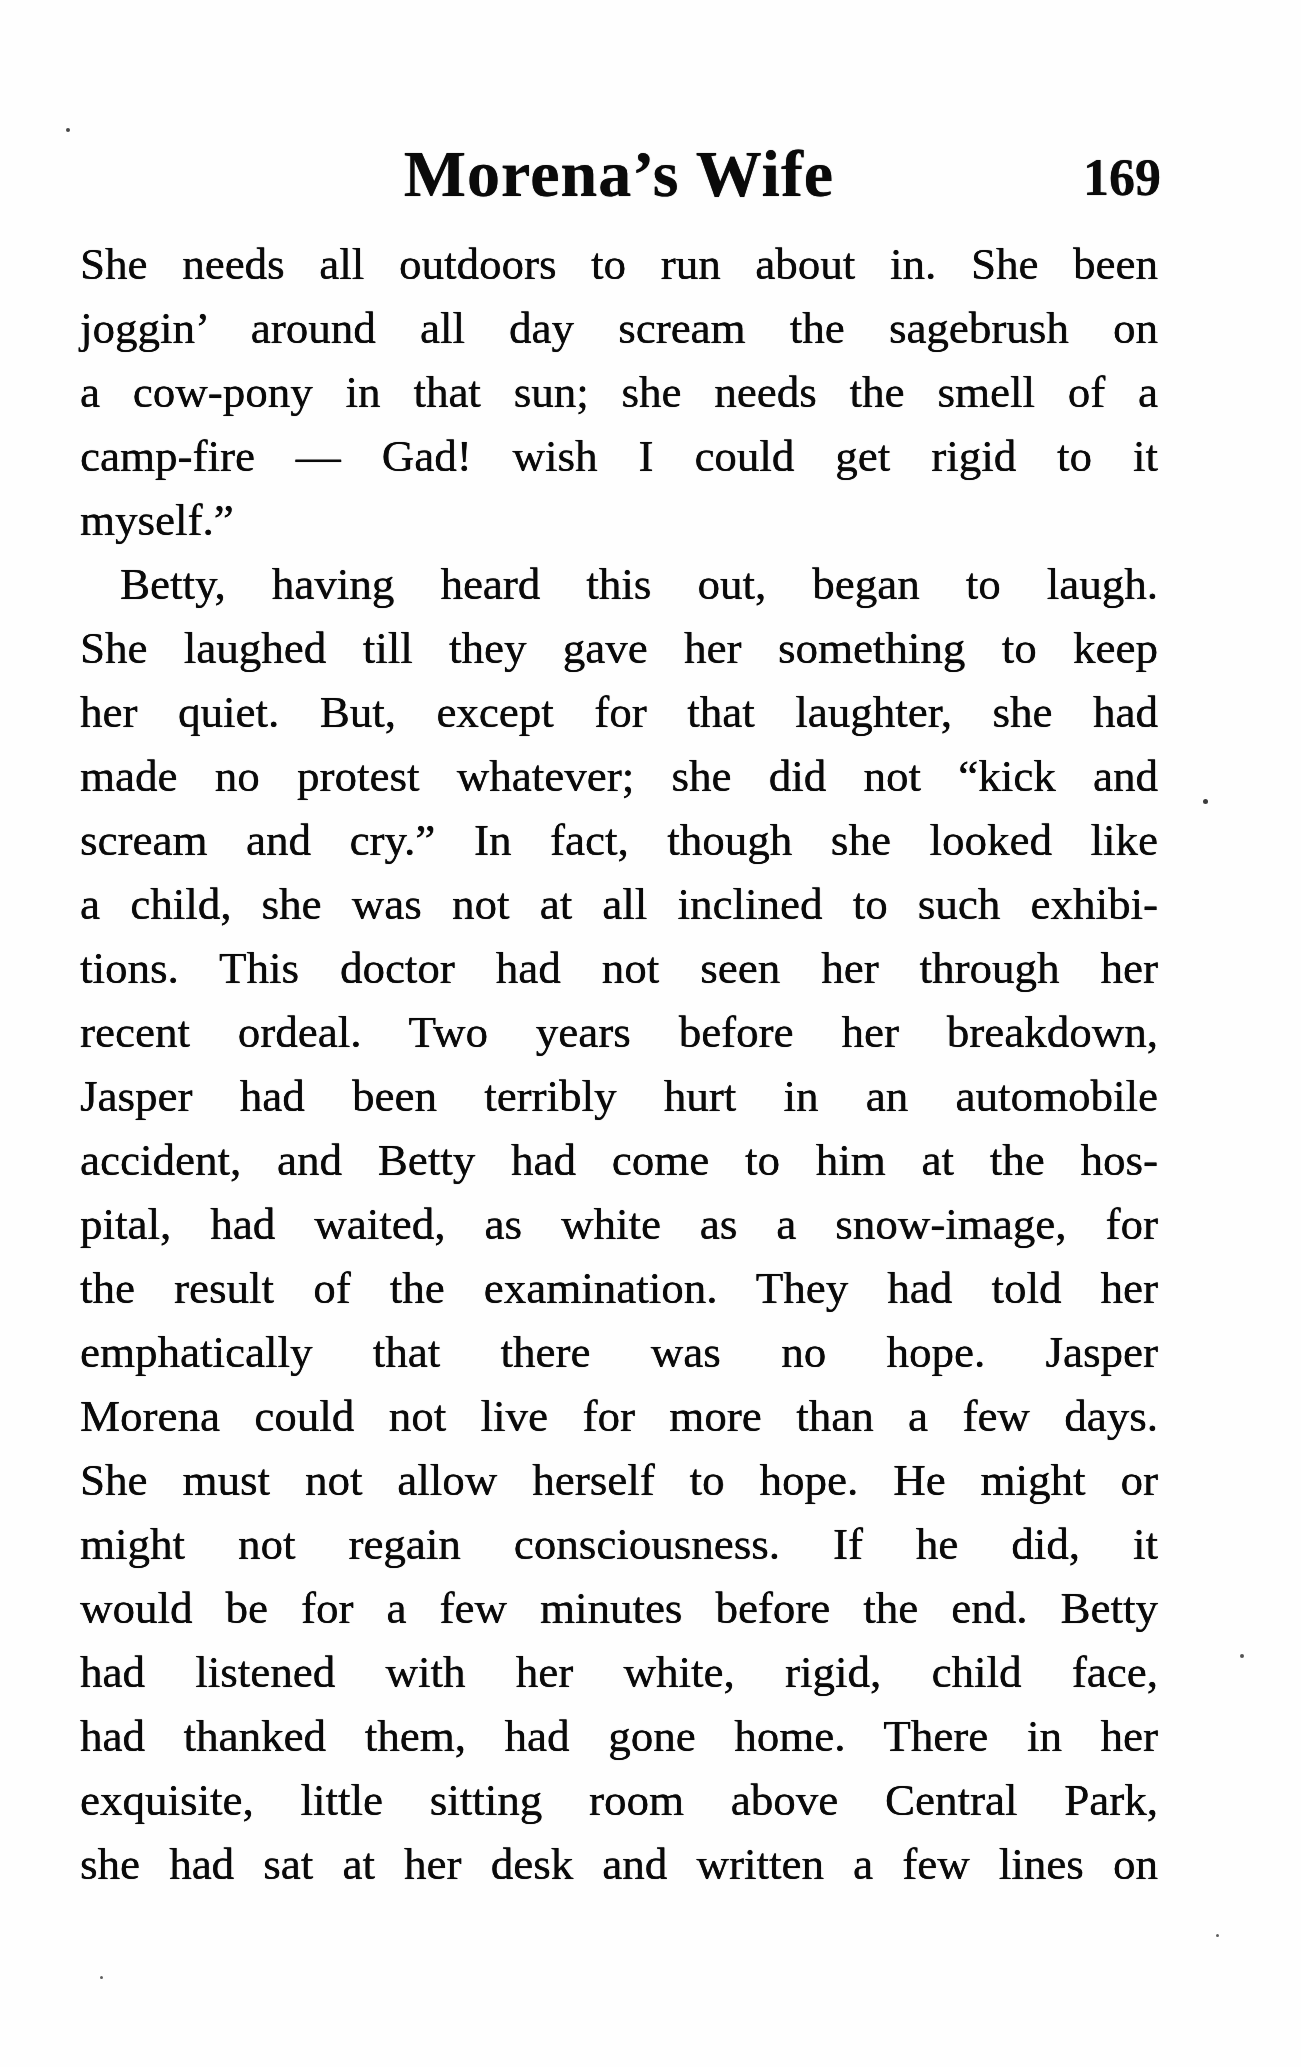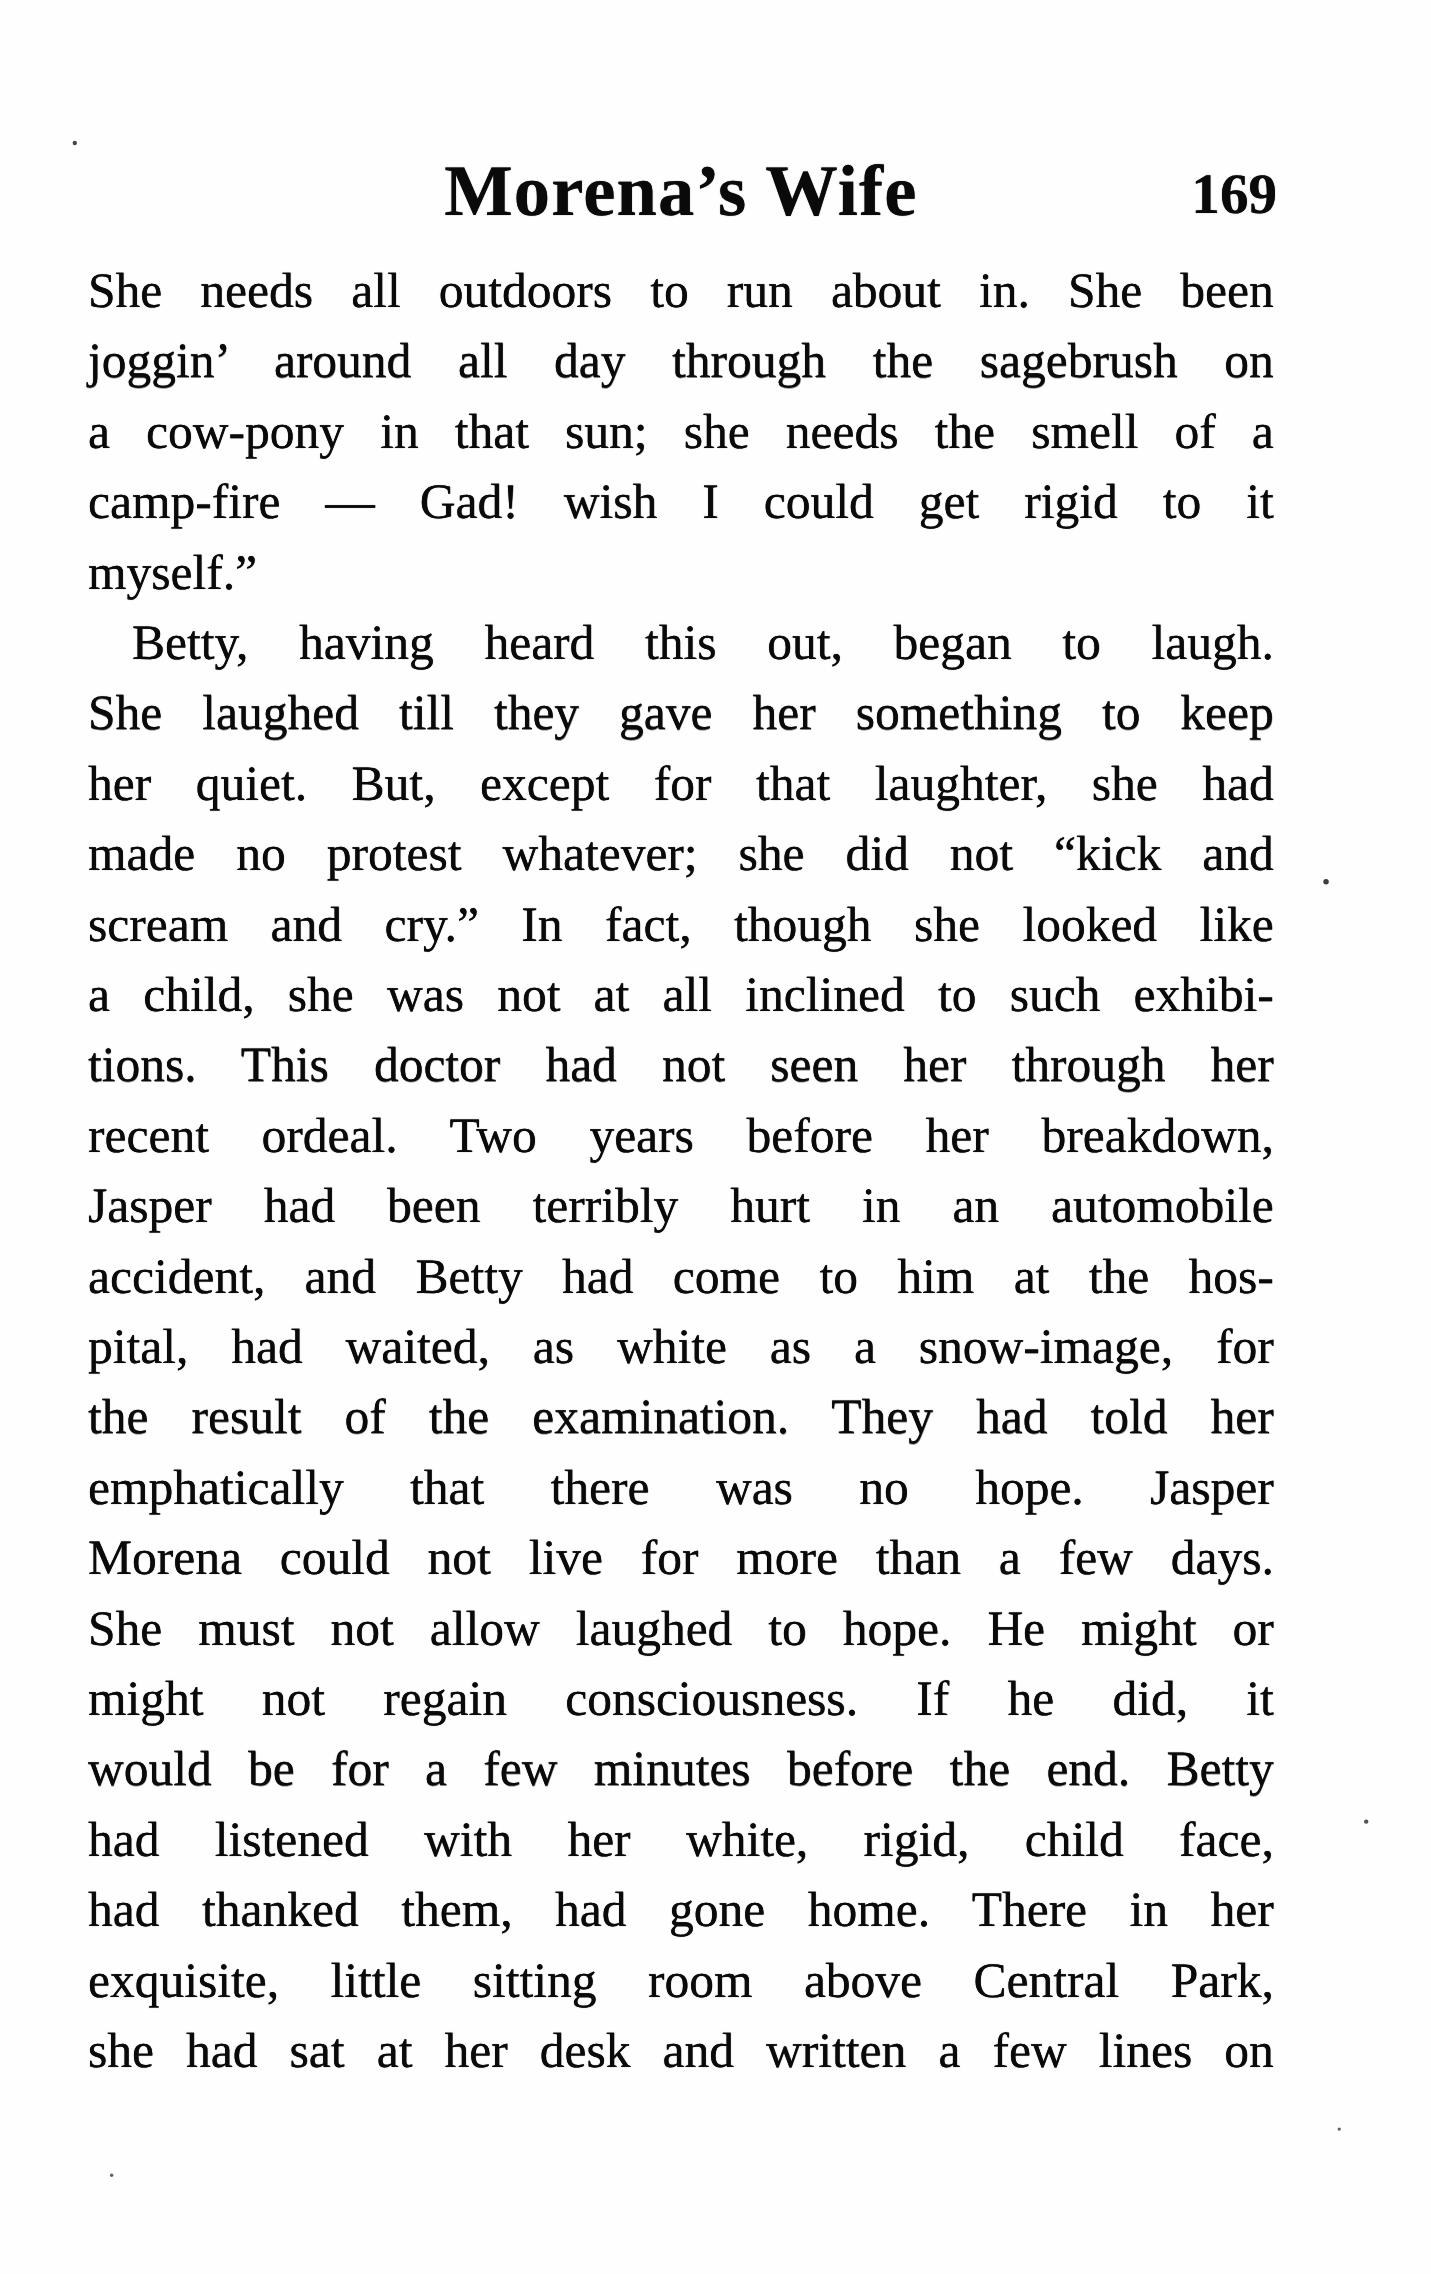--- a/index.html
+++ b/index.html
@@ -75,39 +75,39 @@
 </head>
 <body>
 
 <div class="page">
 
   <div class="running-title">Morena’s Wife</div>
   <div class="page-number">169</div>
 
   <div class="body-text">
     <div class="line">She needs all outdoors to run about in. She been</div>
-    <div class="line">joggin’ around all day through the sagebrush on</div>
+    <div class="line">joggin’ around all day scream the sagebrush on</div>
     <div class="line">a cow-pony in that sun; she needs the smell of a</div>
     <div class="line">camp-fire — Gad! wish I could get rigid to it</div>
     <div class="line ragged">myself.”</div>
     <div class="line indent">Betty, having heard this out, began to laugh.</div>
     <div class="line">She laughed till they gave her something to keep</div>
     <div class="line">her quiet. But, except for that laughter, she had</div>
     <div class="line">made no protest whatever; she did not “kick and</div>
     <div class="line">scream and cry.” In fact, though she looked like</div>
     <div class="line">a child, she was not at all inclined to such exhibi-</div>
     <div class="line">tions. This doctor had not seen her through her</div>
     <div class="line">recent ordeal. Two years before her breakdown,</div>
     <div class="line">Jasper had been terribly hurt in an automobile</div>
     <div class="line">accident, and Betty had come to him at the hos-</div>
     <div class="line">pital, had waited, as white as a snow-image, for</div>
     <div class="line">the result of the examination. They had told her</div>
     <div class="line">emphatically that there was no hope. Jasper</div>
     <div class="line">Morena could not live for more than a few days.</div>
-    <div class="line">She must not allow laughed to hope. He might or</div>
+    <div class="line">She must not allow herself to hope. He might or</div>
     <div class="line">might not regain consciousness. If he did, it</div>
     <div class="line">would be for a few minutes before the end. Betty</div>
     <div class="line">had listened with her white, rigid, child face,</div>
     <div class="line">had thanked them, had gone home. There in her</div>
     <div class="line">exquisite, little sitting room above Central Park,</div>
     <div class="line">she had sat at her desk and written a few lines on</div>
   </div>
 
   <div class="speck s1"></div>
   <div class="speck s2"></div>

